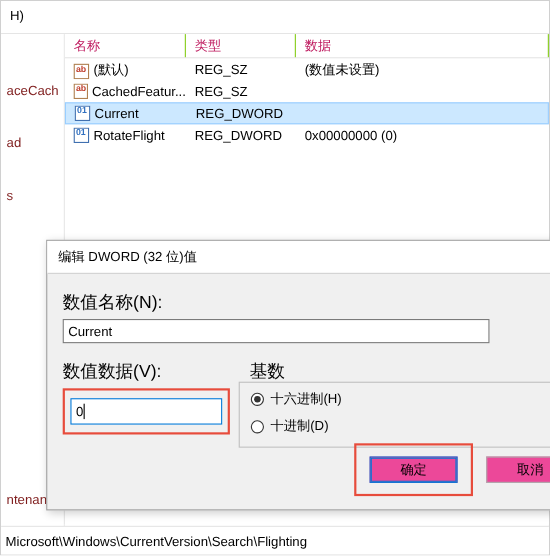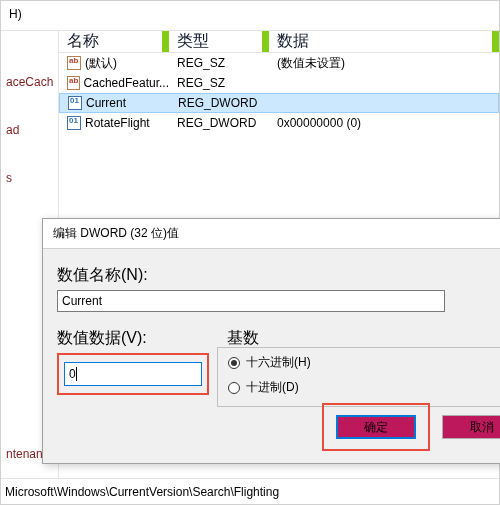--- a/index.html
+++ b/index.html
@@ -9,28 +9,28 @@
 
     .left-tree { position: absolute; left: 0; top: 30px; width: 58px; height: 448px; border-right: 1px solid #e5e5e5; background: #fff; padding-left: 2px; padding-top: 40px; }
     .tree-item { font-size: 12px; color: #7f1d1d; padding: 4px 0 4px 3px; white-space: nowrap; overflow: hidden; text-overflow: clip; }
     .tree-gap { height: 26px; }
 
     .top-area { position: absolute; left: 0; top: 0; width: 100%; height: 30px; border-bottom: 1px solid #e5e5e5; background: #fff; }
     .menu-item { position: absolute; left: 8px; top: 6px; font-size: 12px; color: #000; }
 
     .list-area { position: absolute; left: 58px; top: 30px; right: 0; bottom: 27px; background: #fff; }
     .list-header { display: flex; background: #fff; border-bottom: 1px solid #e5e5e5; height: 22px; align-items: center; }
-    .list-header .col { padding-left: 8px; color: #0f172a; font-size: 16px; border-right: 7px solid #84cc16; height: 100%; display: flex; align-items: center; }
+    .list-header .col { padding-left: 8px; color: #be185d; font-size: 12px; border-right: 1px solid #84cc16; height: 100%; display: flex; align-items: center; }
     .col-name { width: 110px; }
     .col-type { width: 100px; }
     .col-data { flex: 1; }
 
     .list-row { display: flex; height: 20px; align-items: center; }
     .list-row.selected { background: #cce8ff; border: 1px solid #99ceff; }
-    .list-row .cell { padding-left: 8px; font-size: 12px; white-space: nowrap; overflow: hidden; display: flex; align-items: center; gap: 4px; }
+    .list-row .cell { padding-left: 8px; font-size: 12px; white-space: nowrap; overflow: hidden; display: flex; align-items: flex-end; gap: 4px; }
     .cell-name { width: 110px; }
     .cell-type { width: 100px; }
     .cell-data { flex: 1; }
 
     .reg-icon { width: 14px; height: 14px; display: inline-block; }
     .reg-sz-icon { background: #fff; border: 1px solid #b08050; position: relative; }
     .reg-sz-icon::after { content: "ab"; position: absolute; font-size: 8px; color: #c04030; left: 1px; top: -1px; font-weight: bold; }
     .reg-dw-icon { background: #fff; border: 1px solid #4070b0; position: relative; }
     .reg-dw-icon::after { content: "01"; position: absolute; font-size: 8px; color: #3070c0; left: 1px; top: -1px; font-weight: bold; }
 
@@ -49,21 +49,21 @@
     .radix-col { flex: 1; }
     .value-input-wrap { position: relative; width: 152px; height: 42px; border: 2px solid #e74c3c; display: flex; align-items: center; justify-content: center; }
     .value-input { width: 138px; height: 24px; background: #fff; border: 1px solid #0078d7; padding: 2px 4px; font-size: 12px; display: flex; align-items: center; }
     .caret { display: inline-block; width: 1px; height: 14px; background: #000; vertical-align: middle; }
     .radix-group { border: 1px solid #c0c0c0; padding: 6px 10px 10px 10px; margin-top: -6px; }
     .radio-row { display: flex; align-items: center; gap: 6px; margin-top: 0px; }
     .radio-row + .radio-row { margin-top: 8px; }
     .radio-circle { width: 12px; height: 12px; border-radius: 50%; border: 1px solid #333; display: inline-flex; align-items: center; justify-content: center; background: #fff; }
     .radio-dot { width: 6px; height: 6px; border-radius: 50%; background: #333; }
     .button-row { position: absolute; left: 0; bottom: 12px; right: 14px; display: flex; justify-content: flex-end; gap: 12px; }
-    .btn { width: 80px; height: 24px; background: #be185d; border: 1px solid #adadad; display: flex; align-items: center; justify-content: center; font-size: 12px; cursor: pointer; }
+    .btn { width: 80px; height: 24px; background: #ec4899; border: 1px solid #adadad; display: flex; align-items: center; justify-content: center; font-size: 12px; cursor: pointer; }
     .btn.primary { border: 1px solid #0078d7; box-shadow: inset 0 0 0 1px #0078d7; }
     .ok-wrap { border: 2px solid #e74c3c; padding: 10px 12px; }
   </style>
 </head>
 <body>
 
 <div class="main-window">
   <div class="top-area">
     <span class="menu-item">H)</span>
   </div>

